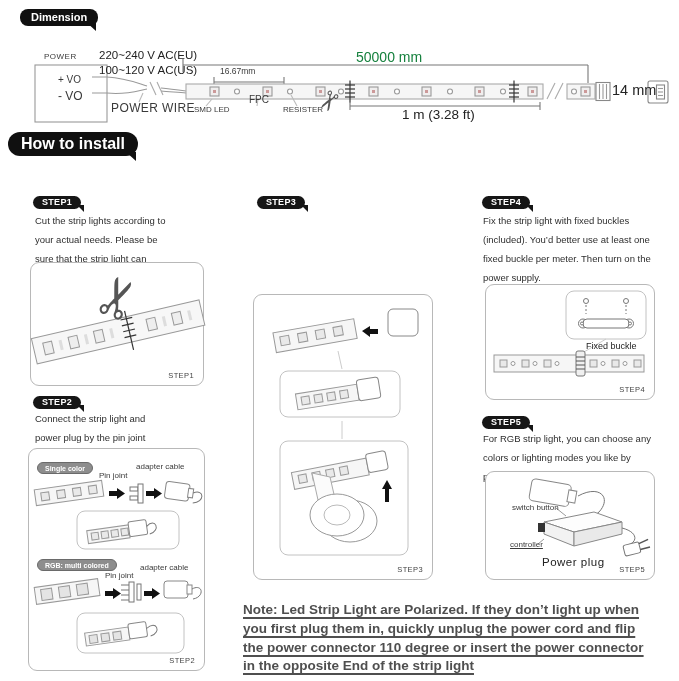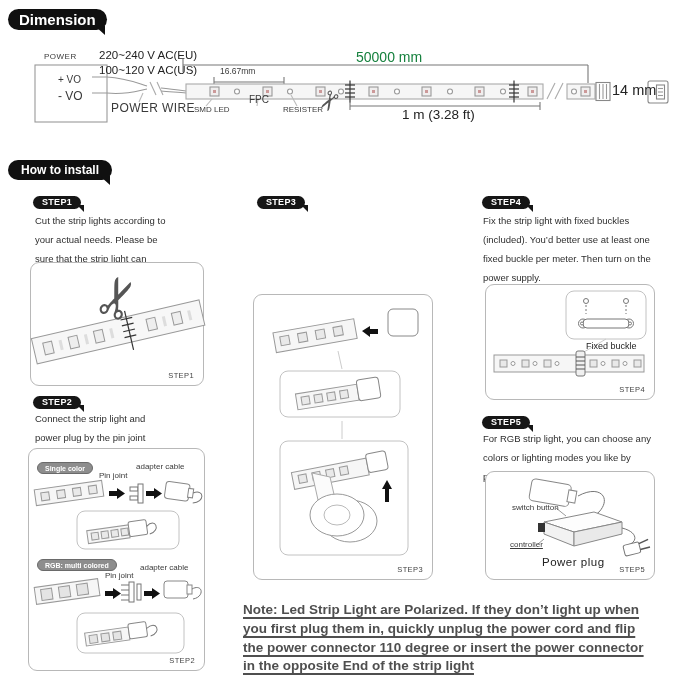--- a/index.html
+++ b/index.html
@@ -26,21 +26,21 @@
   .figbox>svg{position:absolute;left:0;top:0;overflow:visible;}
   .scissors{position:absolute;color:#555;line-height:1;}
   .note{position:absolute;font-weight:bold;white-space:pre;
         text-decoration:underline;text-decoration-thickness:1.5px;text-underline-offset:3px;}
 </style>
 </head>
 <body>
 
 <div class="page">
 
-  <div class="bubble" style="left:8px;top:9px;font-size:15px;">Dimension</div>
+  <div class="bubble" style="left:20px;top:9px;font-size:11px;border-radius:8px;">Dimension</div>
 
   <svg class="abs" style="left:0;top:45px;" width="679" height="100" viewBox="0 0 679 100">
     <g stroke="#999" fill="none" stroke-width="1.1">
 
       <rect x="35" y="20" width="72" height="57"></rect>
 
       <path d="M92,32 H107 C126,33 137,38 147,41"></path>
       <path d="M92,48 H107 C126,50 137,46 147,44"></path>
       <path d="M161,43 C170,44 178,45 186,46"></path>
       <path d="M161,46 C170,47 179,47 186,48"></path>
@@ -143,21 +143,21 @@
   <div class="lbl" style="left:111px;top:102px;font-size:12px;letter-spacing:.4px;">POWER WIRE</div>
   <div class="lbl" style="left:220px;top:67px;font-size:8.5px;">16.67mm</div>
   <div class="lbl" style="left:356px;top:49px;font-size:14px;color:#15803d;">50000 mm</div>
   <div class="lbl" style="left:402px;top:107px;font-size:13.5px;color:#222;">1 m (3.28 ft)</div>
   <div class="lbl" style="left:612px;top:82px;font-size:14.5px;color:#222;">14 mm</div>
   <div class="lbl" style="left:194px;top:105px;font-size:8px;">SMD LED</div>
   <div class="lbl" style="left:249px;top:94px;font-size:10px;">FPC</div>
   <div class="lbl" style="left:283px;top:105px;font-size:8px;">RESISTER</div>
   <div class="scissors" style="left:318px;top:88px;font-size:26px;transform:rotate(120deg);">✂</div>
 
-  <div class="bubble" style="left:8px;top:160px;font-size:12px;border-radius:13px;padding:4px 13px;">How to install</div>
+  <div class="bubble" style="left:8px;top:132px;font-size:16px;border-radius:13px;padding:4px 13px;">How to install</div>
 
   <div class="step-badge" style="left:33px;top:196px;">STEP1</div>
   <div class="step-text" style="left:35px;top:211px;">Cut the strip lights according to
 your actual needs. Please be
 sure that the strip light can
 only be cut in meters.</div>
   <div class="figbox" style="left:30px;top:262px;width:172px;height:122px;">
     <svg width="172" height="122" viewBox="0 0 172 122">
       <g transform="rotate(-13 86 64)" stroke="#999" fill="none">
         <rect x="0" y="56" width="172" height="26" fill="#f7f7f7"></rect>

